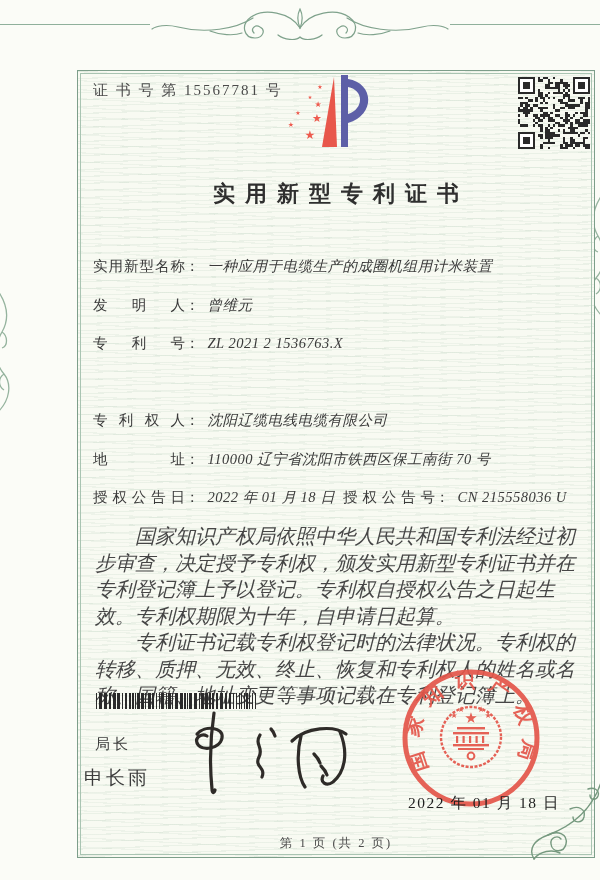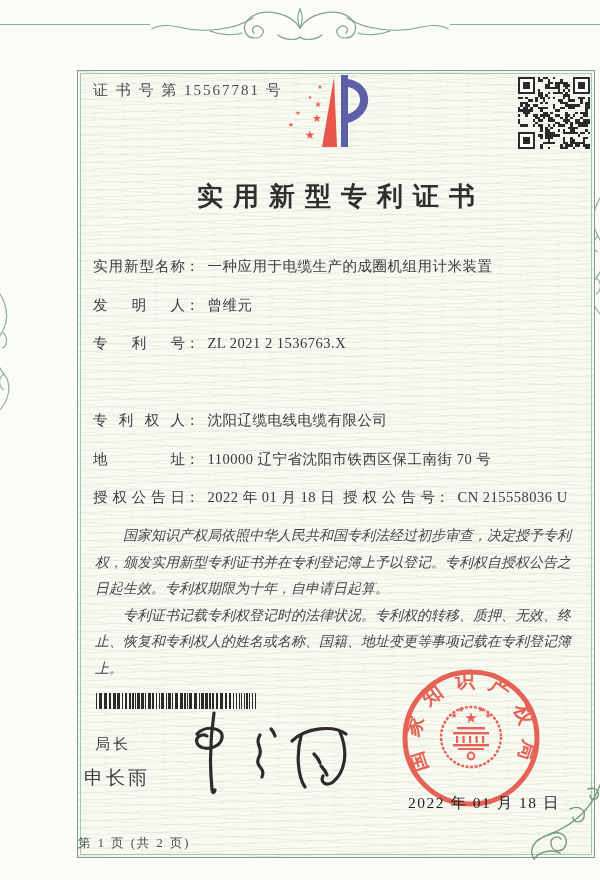--- a/index.html
+++ b/index.html
@@ -32,45 +32,45 @@
   }
   .frame-inner { position:absolute; inset:2px; border:1px solid #a9c4b2; }
 
   .cert-no { position:absolute; left:15px; top:10px; font-size:15px; letter-spacing:2px; color:#4a4a4a; }
 
   .logo { position:absolute; left:204px; top:2px; width:108px; height:78px; }
   .qr { position:absolute; left:440px; top:6px; width:72px; height:72px; }
 
   .title {
     position:absolute; top:108px; left:0; width:100%;
-    text-align:center; font-size:26px; font-weight:600;
+    text-align:center; font-size:22px; font-weight:600;
     letter-spacing:10px; text-indent:10px; color:#2f2f2f;
   }
   .field-row { position:absolute; left:15px; right:12px; font-size:14.5px; color:#3a3a3a; }
   .field-row.r0{top:186px}.field-row.r1{top:225px}.field-row.r2{top:263px}
   .field-row.r3{top:302px}.field-row.r4{top:340px}.field-row.r5{top:379px}.field-row.r6{top:417px}
   .f-label { display:inline-block; width:92px; text-align:justify; text-align-last:justify; }
   .f-colon { margin-right:8px; }
-  .f-value { letter-spacing:.5px; }
+  .f-value { letter-spacing:.5px;font-style:italic; }
   .grant-no { position:absolute; left:250px; top:0; }
 
-  .paras { position:absolute; left:17px; top:452px; width:486px; font-size:14px;
+  .paras { position:absolute; left:17px; top:452px; width:486px; font-size:20px;
            line-height:26.5px; font-style:italic; color:#464646; }
   .paras p { text-indent:2em; }
 
   .barcode { position:absolute; left:18px; top:622px; width:162px; height:16px; }
 
   .sig-title { position:absolute; left:17px; top:664px; font-size:15px; letter-spacing:3px; color:#3c3c3c; }
   .sig-name  { position:absolute; left:6px; top:694px; font-size:19px; letter-spacing:3px; color:#3c3c3c; }
   .signature { position:absolute; left:96px; top:636px; width:190px; height:90px; }
 
   .seal { position:absolute; left:320px; top:594px; width:146px; height:146px; opacity:.92; }
   .seal-date { position:absolute; left:330px; top:722px; font-size:15.5px; letter-spacing:1.5px; color:#1f1f1f; }
 
-  .footer { position:absolute; left:0; width:100%; top:764px; 
+  .footer { position:absolute; left:0; width:100%; top:764px; text-align:center;
             font-size:12.5px; letter-spacing:2px; color:#4a4a4a; }
 
   .corner-orn { position:absolute; right:-14px; bottom:-10px; width:100px; height:100px; }
 </style>
 </head>
 <body>
 
 <div class="page">
 
   <div class="top-rule"></div>

